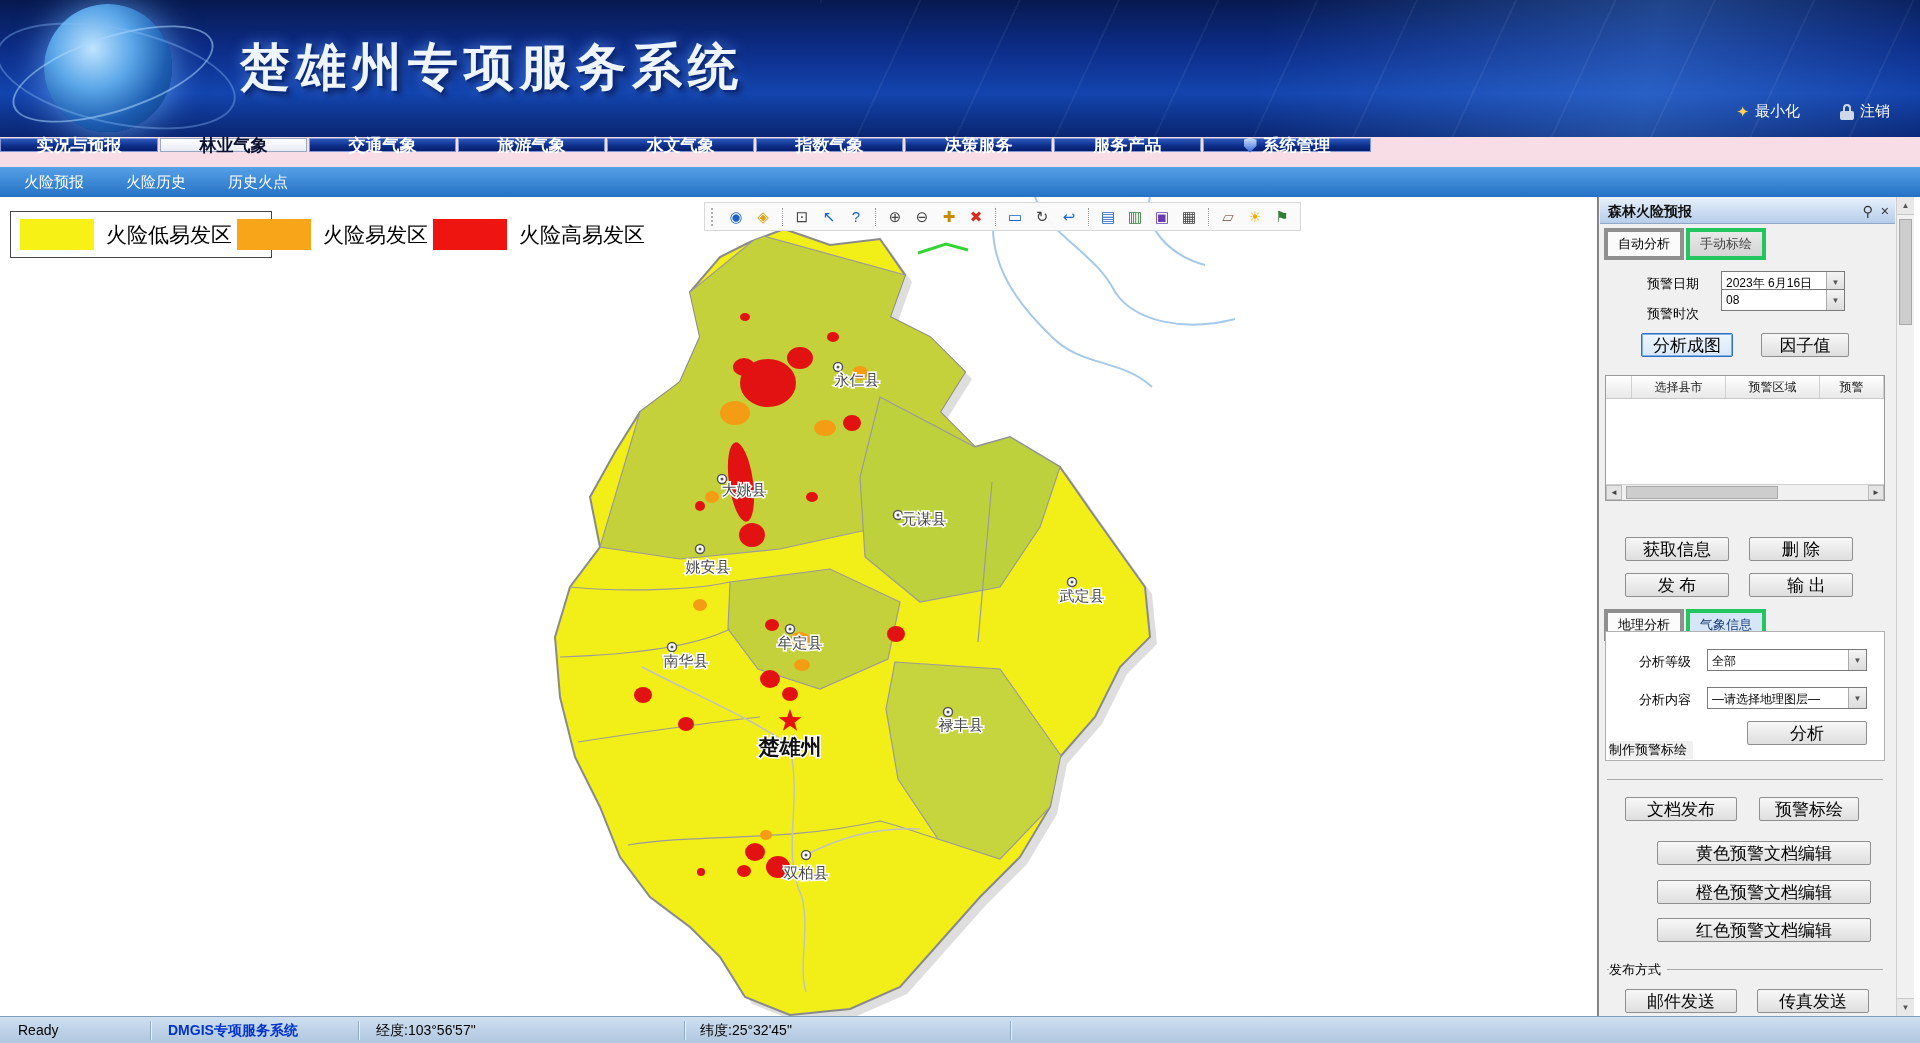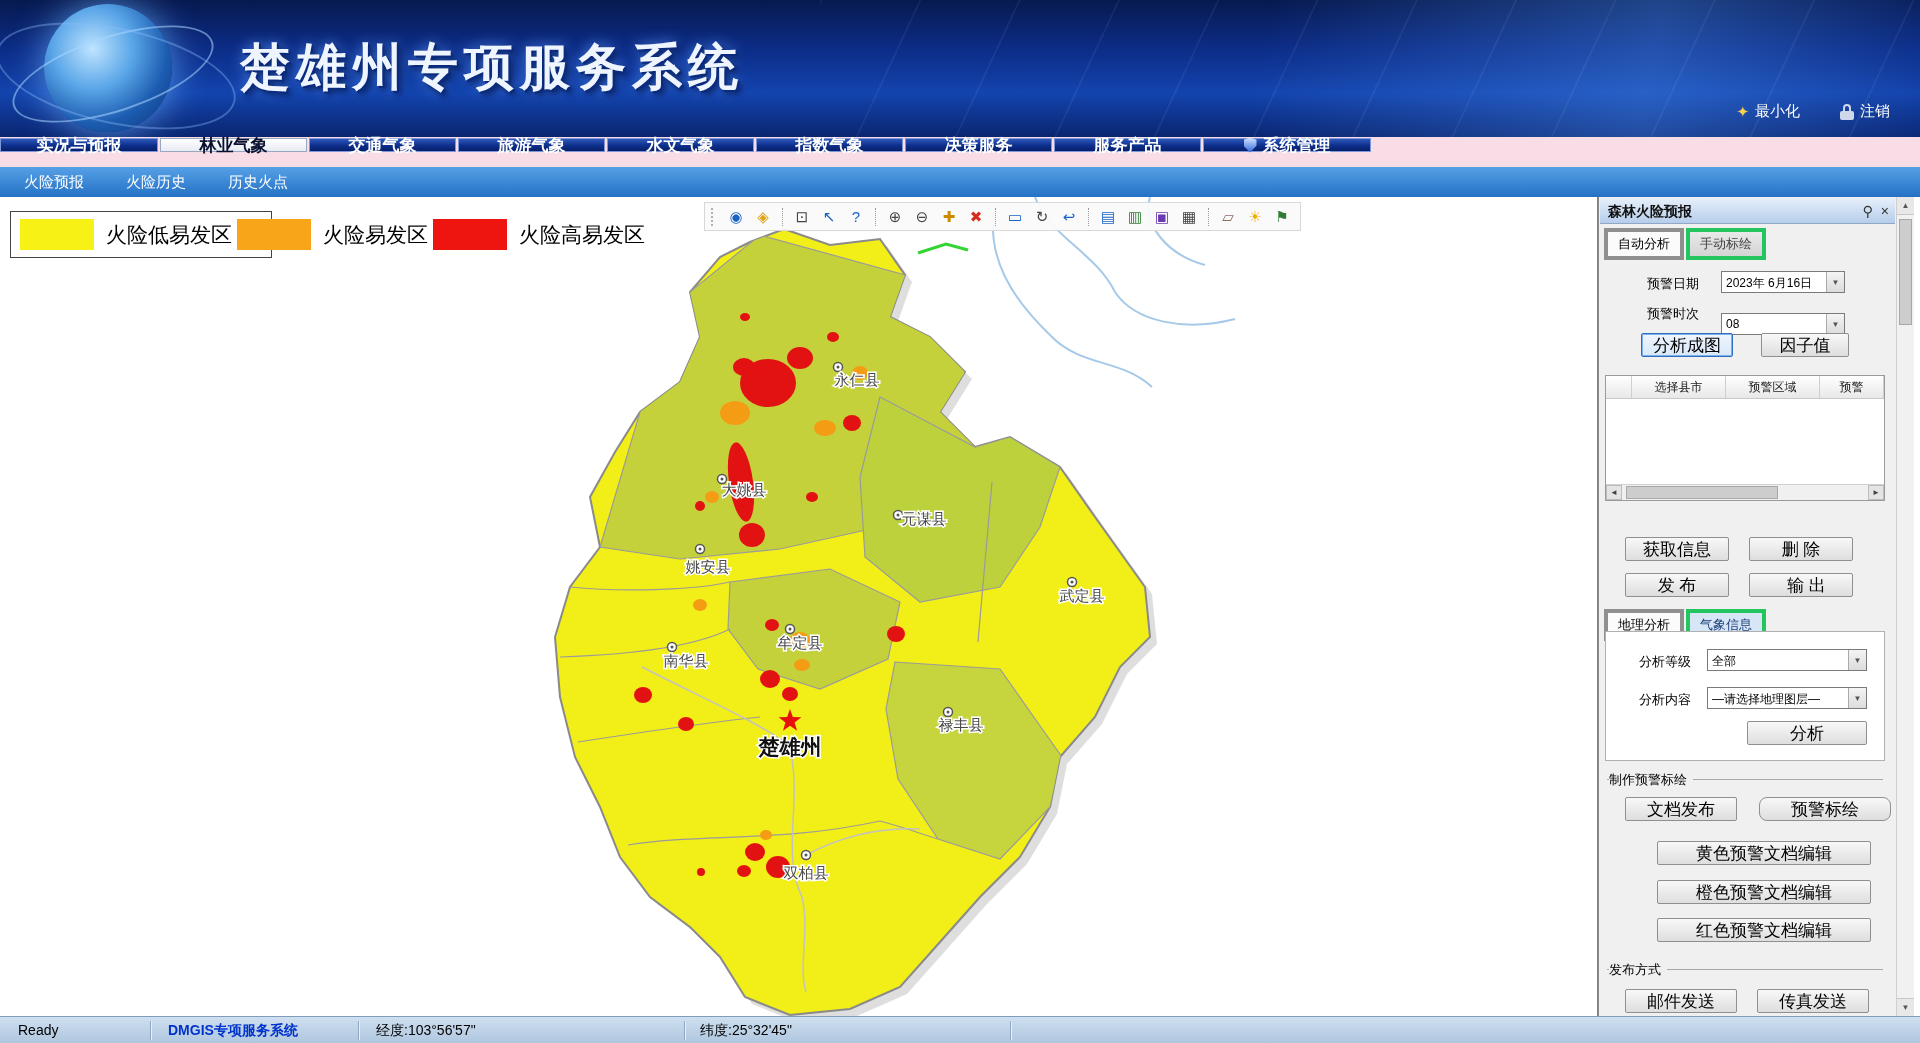--- a/index.html
+++ b/index.html
@@ -335,21 +335,21 @@
     <span class="ptab">手动标绘</span>
   </div>
 
   <span class="plabel" style="left:34px;top:78px;width:80px;">预警日期</span>
   <div class="combo" style="left:122px;top:74px;width:124px;">
     <span class="cval">2023年 6月16日</span>
     <span class="carr">▼</span>
   </div>
 
   <span class="plabel" style="left:34px;top:108px;width:80px;">预警时次</span>
-  <div class="combo" style="left:122px;top:116px;width:124px;">
+  <div class="combo" style="left:122px;top:92px;width:124px;">
     <span class="cval">08</span>
     <span class="carr">▼</span>
   </div>
 
   <div class="pbtn focused" style="left:42px;top:136px;width:92px;">分析成图</div>
   <div class="pbtn" style="left:162px;top:136px;width:88px;">因子值</div>
 
   <div class="listview">
     <div class="lv-head">
       <div class="lv-col" style="width:26px;"></div>
@@ -386,24 +386,24 @@
 
   <span class="plabel" style="left:28px;top:494px;width:76px;">分析内容</span>
   <div class="combo" style="left:108px;top:490px;width:160px;">
     <span class="cval">—请选择地理图层—</span>
     <span class="carr">▼</span>
   </div>
 
   <div class="pbtn" style="left:148px;top:524px;width:120px;">分析</div>
 
   <div class="pgroup-line" style="top:582px;"></div>
-  <span class="pgroup-label" style="top:574px;">制作预警标绘</span>
+  <span class="pgroup-label" style="top:544px;">制作预警标绘</span>
 
   <div class="pbtn" style="left:26px;top:600px;width:112px;">文档发布</div>
-  <div class="pbtn" style="left:160px;top:600px;width:132px;border-radius:8px;">预警标绘</div>
+  <div class="pbtn" style="left:160px;top:600px;width:100px;">预警标绘</div>
   <div class="pbtn" style="left:58px;top:644px;width:214px;">黄色预警文档编辑</div>
   <div class="pbtn" style="left:58px;top:683px;width:214px;">橙色预警文档编辑</div>
   <div class="pbtn" style="left:58px;top:721px;width:214px;">红色预警文档编辑</div>
 
   <div class="pgroup-line" style="top:772px;"></div>
   <span class="pgroup-label" style="top:764px;">发布方式</span>
 
   <div class="pbtn" style="left:26px;top:792px;width:112px;">邮件发送</div>
   <div class="pbtn" style="left:158px;top:792px;width:112px;">传真发送</div>
 </div>

